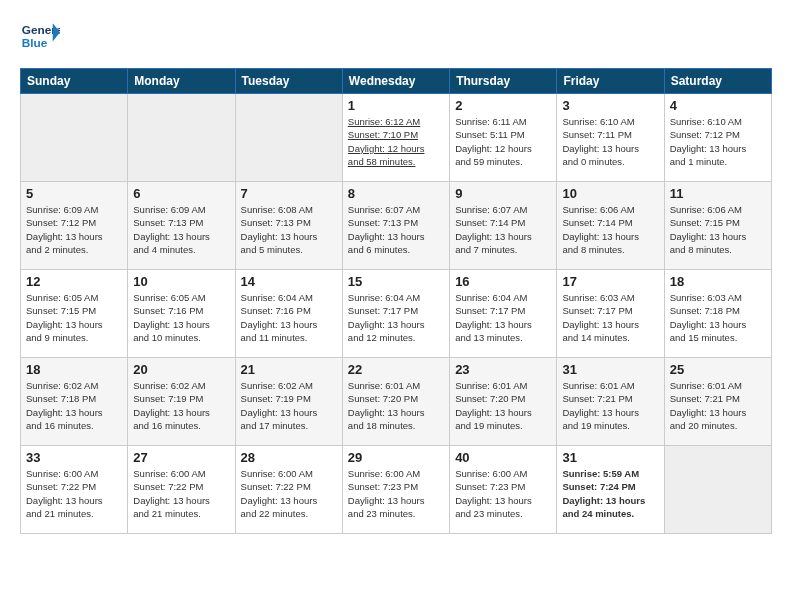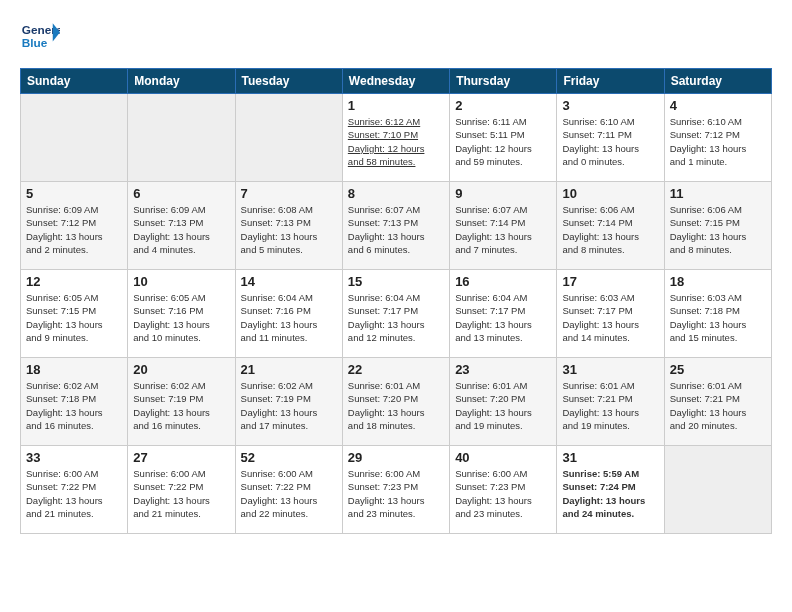--- a/index.html
+++ b/index.html
@@ -314,21 +314,21 @@
 and 21 minutes.</div>
           </td>
           <td>
             <span class="day-num">27</span>
             <div class="day-info" style="white-space: pre-line;">Sunrise: 6:00 AM
 Sunset: 7:22 PM
 Daylight: 13 hours
 and 21 minutes.</div>
           </td>
           <td>
-            <span class="day-num">52</span>
+            <span class="day-num">28</span>
             <div class="day-info" style="white-space: pre-line;">Sunrise: 6:00 AM
 Sunset: 7:22 PM
 Daylight: 13 hours
 and 22 minutes.</div>
           </td>
           <td>
             <span class="day-num">29</span>
             <div class="day-info" style="white-space: pre-line;">Sunrise: 6:00 AM
 Sunset: 7:23 PM
 Daylight: 13 hours

